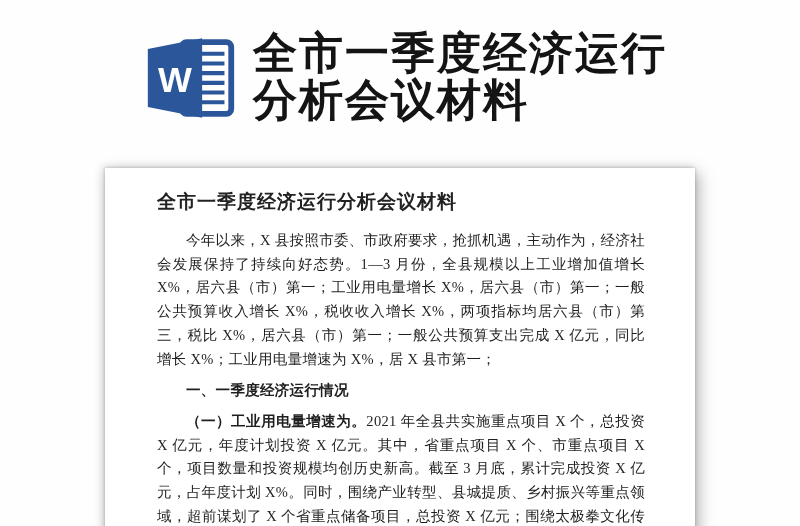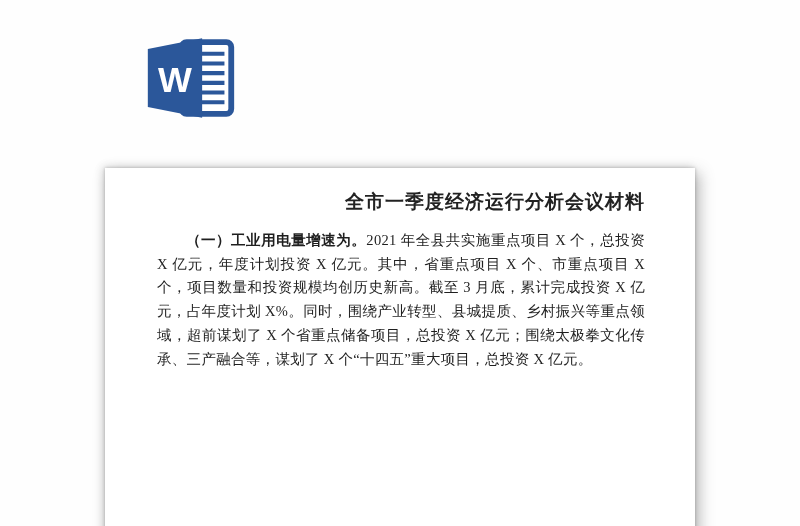--- a/index.html
+++ b/index.html
@@ -27,21 +27,21 @@
   
   .doc-page {
     position: absolute; left: 105px; top: 168px;
     width: 590px; height: 420px;
     background: #ffffff;
     box-shadow: 0 0 3px rgba(0,0,0,0.22), 4px 5px 14px rgba(90,90,90,0.45), -3px -2px 8px rgba(0,0,0,0.10);
     box-sizing: border-box;
     padding: 21px 50px 0 52px;
   }
   .doc-title {
-    text-align: right;
+    text-align: left;
     font-size: 19px; font-weight: 700; color: #222222;
     letter-spacing: 1px;
     margin: 0 0 14px 0;
   }
   .doc-page p {
     font-size: 14.5px; line-height: 23.7px;
     color: #1f1f1f;
     text-align: justify; text-indent: 2em;
     margin: 0 0 7px 0;
     letter-spacing: 0.3px;
@@ -63,24 +63,27 @@
           <line x1="49" y1="30" x2="85" y2="30"></line>
           <line x1="49" y1="40" x2="85" y2="40"></line>
           <line x1="49" y1="50" x2="85" y2="50"></line>
           <line x1="49" y1="60" x2="85" y2="60"></line>
           <line x1="49" y1="70" x2="85" y2="70"></line>
         </g>
         <polygon points="6,15 62,4 62,86 6,75" fill="#2B579A"></polygon>
         <text x="34" y="59" text-anchor="middle" font-size="37" font-weight="bold" fill="#ffffff" font-family="Liberation Sans, sans-serif">W</text>
       </svg>
     </span>
+    <h1 class="header-title"><span>全市一季度经济运行</span><br><span>分析会议材料</span></h1>
   </div>
 
   <div class="doc-page">
     <div class="doc-title">全市一季度经济运行分析会议材料</div>
 
+    <p>今年以来，X 县按照市委、市政府要求，抢抓机遇，主动作为，经济社会发展保持了持续向好态势。1—3 月份，全县规模以上工业增加值增长 X%，居六县（市）第一；工业用电量增长 X%，居六县（市）第一；一般公共预算收入增长 X%，税收收入增长 X%，两项指标均居六县（市）第三，税比 X%，居六县（市）第一；一般公共预算支出完成 X 亿元，同比增长 X%；工业用电量增速为 X%，居 X 县市第一；</p>
 
+    <p class="section-heading">一、一季度经济运行情况</p>
 
     <p><span class="lead">（一）工业用电量增速为。</span><span>2021 年全县共实施重点项目 X 个，总投资 X 亿元，年度计划投资 X 亿元。其中，省重点项目 X 个、市重点项目 X 个，项目数量和投资规模均创历史新高。截至 3 月底，累计完成投资 X 亿元，占年度计划 X%。同时，围绕产业转型、县城提质、乡村振兴等重点领域，超前谋划了 X 个省重点储备项目，总投资 X 亿元；围绕太极拳文化传承、三产融合等，谋划了 X 个“十四五”重大项目，总投资 X 亿元。</span></p>
 
   </div>
 
 </div>
 
 </body></html>

